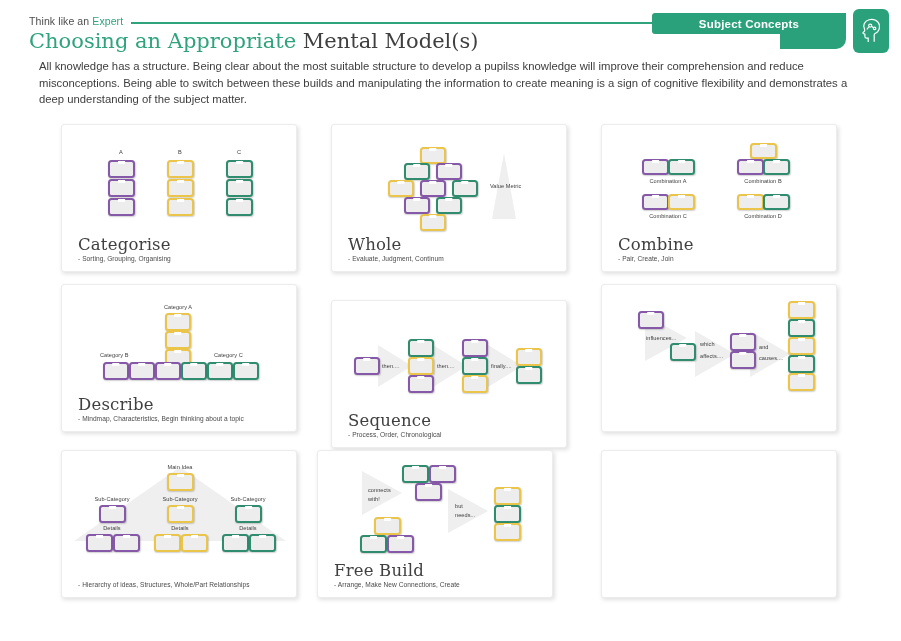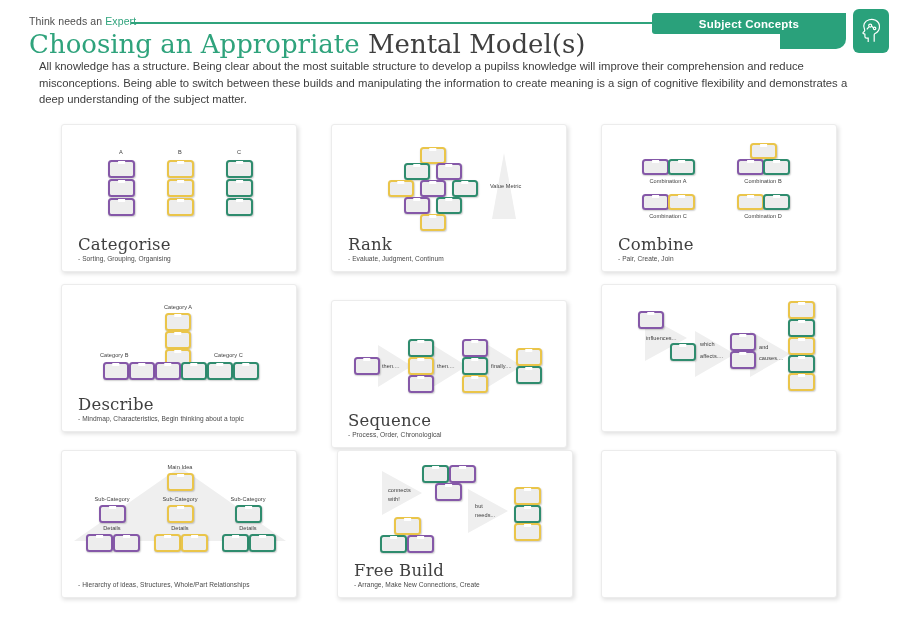--- a/index.html
+++ b/index.html
@@ -35,21 +35,21 @@
     background: #2aa17b; border-bottom-right-radius: 10px;
   }
   .head-badge {
     position: absolute; left: 853px; top: 9px; width: 36px; height: 44px;
     background: #2aa17b; border-radius: 6px;
     display: flex; align-items: center; justify-content: center;
   }
   .title {
     position: absolute; left: 29px; top: 29px;
     font-family: "DejaVu Serif", "Liberation Serif", serif;
-    font-size: 26px; font-weight: normal; white-space: nowrap;
+    font-size: 21px; font-weight: normal; white-space: nowrap;
   }
   .title .t-green { color: #2fa37c; }
   .title .t-dark { color: #3f3f3f; }
   .intro {
     position: absolute; left: 39px; top: 58px; width: 815px;
     font-size: 11.3px; line-height: 16.5px; color: #3d3d3d;
   }
 
   
   .grid { position: absolute; left: 0; top: 118px; width: 901px; }
@@ -59,21 +59,21 @@
     box-shadow: 1.5px 2px 4px rgba(0,0,0,.12);
     overflow: hidden;
   }
   .c0 { left: 61px;  top: 6px; }
   .c1 { left: 331px; top: 6px; }
   .c2 { left: 601px; top: 6px; }
   .c3 { left: 61px;  top: 166px; text-decoration: underline; }
   .c4 { left: 331px; top: 166px; margin-top: 16px; }
   .c5 { left: 601px; top: 166px; }
   .c6 { left: 61px;  top: 332px; }
-  .c7 { left: 337px; top: 332px; }
+  .c7 { left: 317px; top: 332px; }
   .c8 { left: 601px; top: 332px; }
 
   .card-art { position: absolute; left: 0; top: 0; width: 236px; height: 104px; }
   .card-foot { position: absolute; left: 16px; bottom: 9px; right: 8px; }
   .card-title {
     font-family: "DejaVu Serif", "Liberation Serif", serif;
     font-size: 16.5px; font-weight: normal; color: #404040;
     letter-spacing: .2px; line-height: 19px; white-space: nowrap;
   }
   .card-sub { font-size: 6.6px; color: #4a4a4a; letter-spacing: .05px; margin-top: 1px; white-space: nowrap; }
@@ -101,21 +101,21 @@
   .tri-r { clip-path: polygon(0 0, 100% 50%, 0 100%); }
   .tri-up { clip-path: polygon(50% 0, 100% 100%, 0 100%); }
 </style>
 </head>
 <body>
 
 <div class="page">
 
   <div class="header">
     <div class="kicker">
-      <span>Think needs an</span>
+      <span>Think like an</span>
       <span class="green">Expert</span>
     </div>
     <div class="kicker-rule"></div>
 
     <div class="banner-tail"></div>
     <div class="banner">
       <span class="banner-text">Subject Concepts</span>
     </div>
     <div class="head-badge">
       <svg width="22" height="28" viewBox="0 0 22 28" fill="none" stroke="#ffffff" stroke-width="1.2">
@@ -174,21 +174,21 @@
         <div class="brick bk-y" style="left:56px;top:55px;width:26px;height:17px;"></div>
         <div class="brick bk-p" style="left:88px;top:55px;width:26px;height:17px;"></div>
         <div class="brick bk-g" style="left:120px;top:55px;width:26px;height:17px;"></div>
 
         <div class="brick bk-p" style="left:72px;top:72px;width:26px;height:17px;"></div>
         <div class="brick bk-g" style="left:104px;top:72px;width:26px;height:17px;"></div>
 
         <div class="brick bk-y" style="left:88px;top:89px;width:26px;height:17px;"></div>
       </div>
       <div class="card-foot">
-        <div class="card-title">Rank</div>
+        <div class="card-title">Whole</div>
         <div class="card-sub">- Evaluate, Judgment, Continum</div>
       </div>
     </div>
 
     <div class="card c2">
       <div class="card-art">
         <div class="brick bk-p" style="left:40px;top:34px;width:27px;height:16px;"></div>
         <div class="brick bk-g" style="left:66px;top:34px;width:27px;height:16px;"></div>
         <span class="lbl lbl-c" style="left:66px;top:53px;">Combination A</span>
 

